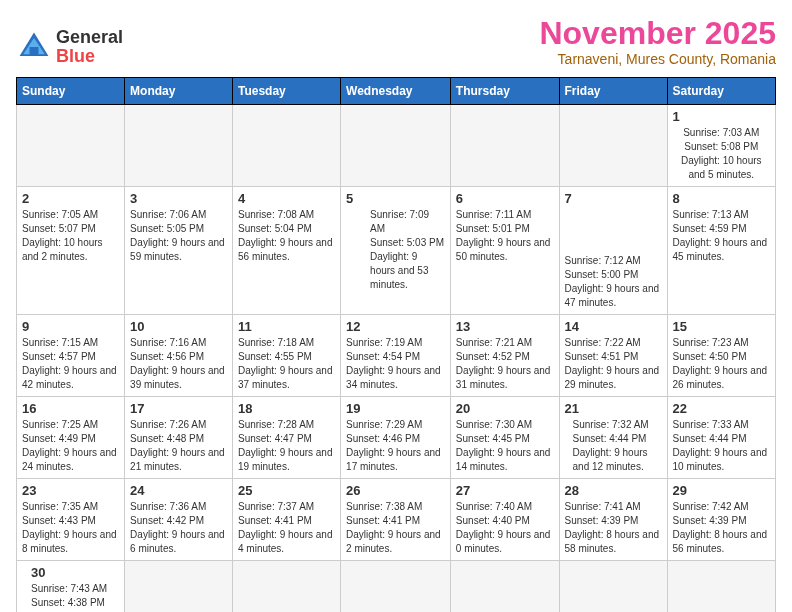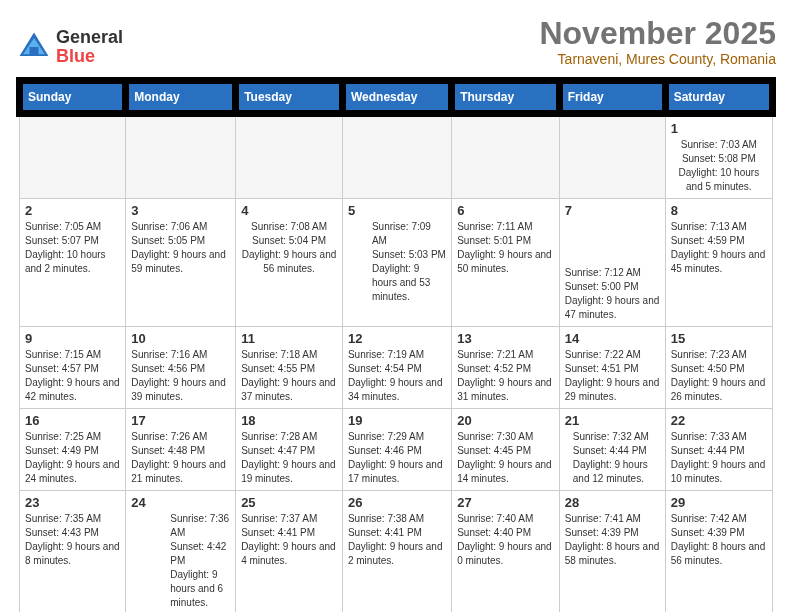--- a/index.html
+++ b/index.html
@@ -33,40 +33,40 @@
     .logo-icon {
       width: 36px;
       height: 36px;
     }
     .title-block {
       text-align: right;
     }
     .month-title {
       font-size: 32px;
       font-weight: bold;
-      color: #737373;
+      color: #ec4899;
       line-height: 1.1;
     }
     .location-title {
       font-size: 14px;
       color: #a16207;
     }
     .calendar {
       width: 100%;
       border-collapse: collapse;
       border: 1px solid #ccc;
     }
     .calendar th {
       background-color: #2970c0;
       color: #fff;
       font-size: 12px;
       font-weight: bold;
       padding: 6px 5px;
       text-align: left;
-      border: 7px solid #000000;
+      border: 1px solid #000000;
     }
     .calendar td {
       vertical-align: top;
       padding: 4px 5px;
       border: 1px solid #ccc;
       width: 113px;
       min-height: 72px;
       font-size: 10.5px;
       color: #333;
       background: #fff;
@@ -149,21 +149,21 @@
 Daylight: 10 hours and 2 minutes.</div>
         </td>
         <td>
           <div class="day-number">3</div>
           <div class="day-info" style="white-space: pre-line;">Sunrise: 7:06 AM
 Sunset: 5:05 PM
 Daylight: 9 hours and 59 minutes.</div>
         </td>
         <td>
           <div class="day-number">4</div>
-          <div class="day-info" style="white-space: pre-line; text-align: center;">Sunrise: 7:08 AM
+          <div class="day-info" style="white-space: pre-line;">Sunrise: 7:08 AM
 Sunset: 5:04 PM
 Daylight: 9 hours and 56 minutes.</div>
         </td>
         <td>
           <div class="day-number">5</div>
           <div class="day-info" style="white-space: pre-line; margin-left: 24px;">Sunrise: 7:09 AM
 Sunset: 5:03 PM
 Daylight: 9 hours and 53 minutes.</div>
         </td>
         <td>
@@ -275,21 +275,21 @@
       </tr>
       <tr>
         <td>
           <div class="day-number">23</div>
           <div class="day-info" style="white-space: pre-line;">Sunrise: 7:35 AM
 Sunset: 4:43 PM
 Daylight: 9 hours and 8 minutes.</div>
         </td>
         <td>
           <div class="day-number">24</div>
-          <div class="day-info" style="white-space: pre-line; margin-left: 39px;">Sunrise: 7:36 AM
+          <div class="day-info" style="white-space: pre-line;">Sunrise: 7:36 AM
 Sunset: 4:42 PM
 Daylight: 9 hours and 6 minutes.</div>
         </td>
         <td>
           <div class="day-number">25</div>
           <div class="day-info" style="white-space: pre-line;">Sunrise: 7:37 AM
 Sunset: 4:41 PM
 Daylight: 9 hours and 4 minutes.</div>
         </td>
         <td>

